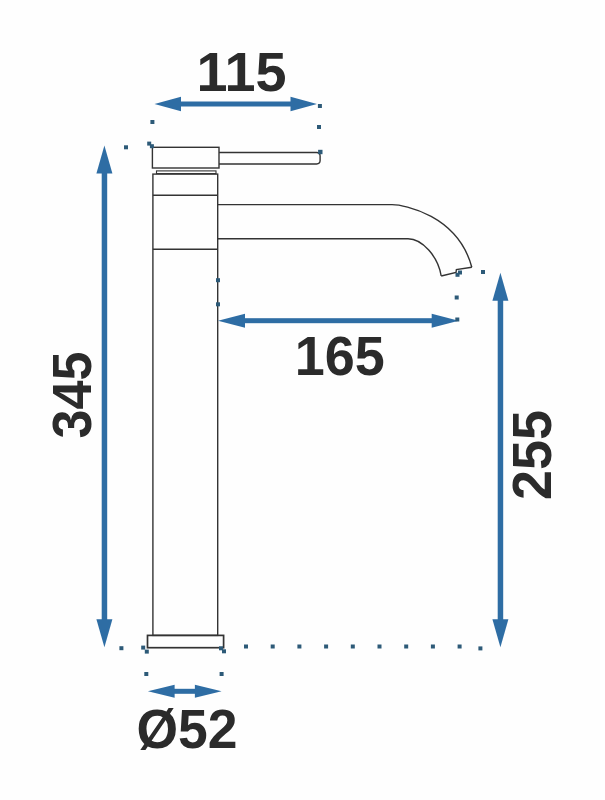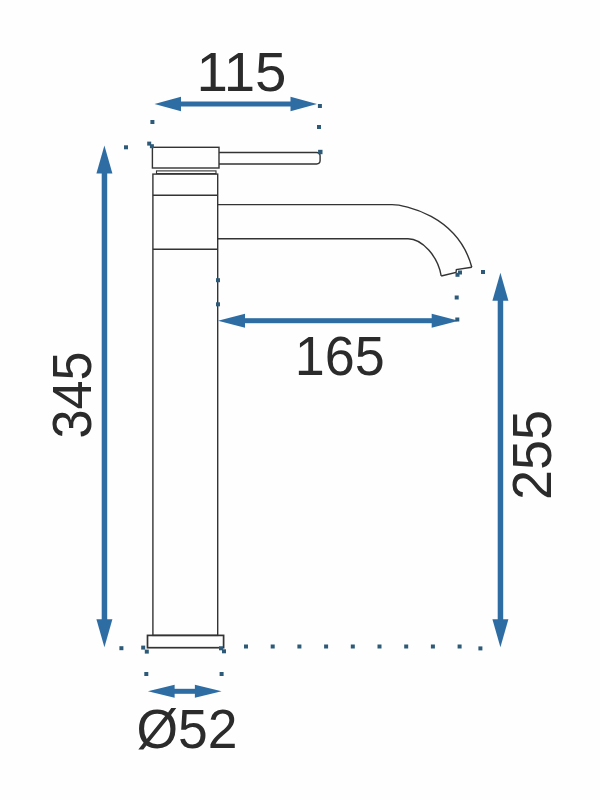--- a/index.html
+++ b/index.html
@@ -1,16 +1,16 @@
 <!DOCTYPE html>
 <html><head>
 <meta charset="utf-8">
 <style>
   html,body{margin:0;padding:0;background:#ffffff;}
-  #page{width:600px;height:800px;position:relative;background:#fefefe;overflow:hidden;}
+  #page{width:600px;height:800px;position:relative;background:#fefefe;overflow:hidden;font-weight:bold;}
   svg{display:block;}
   text{font-family:"Liberation Sans", sans-serif;fill:#2b2b2b;}
 </style>
 </head>
 <body>
 
 <div id="page">
 <svg width="605" height="800" viewBox="0 0 605 800" xmlns="http://www.w3.org/2000/svg">
 
   <rect x="0" y="0" width="605" height="800" fill="#fefefe"></rect>

